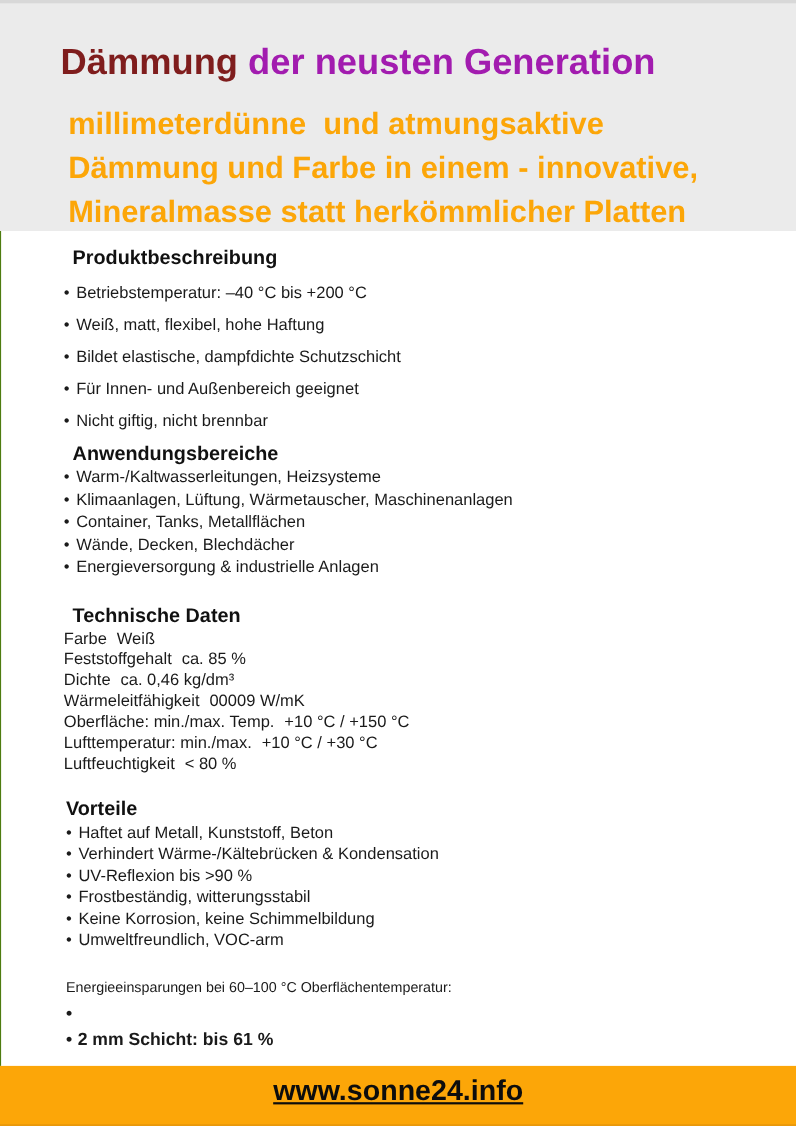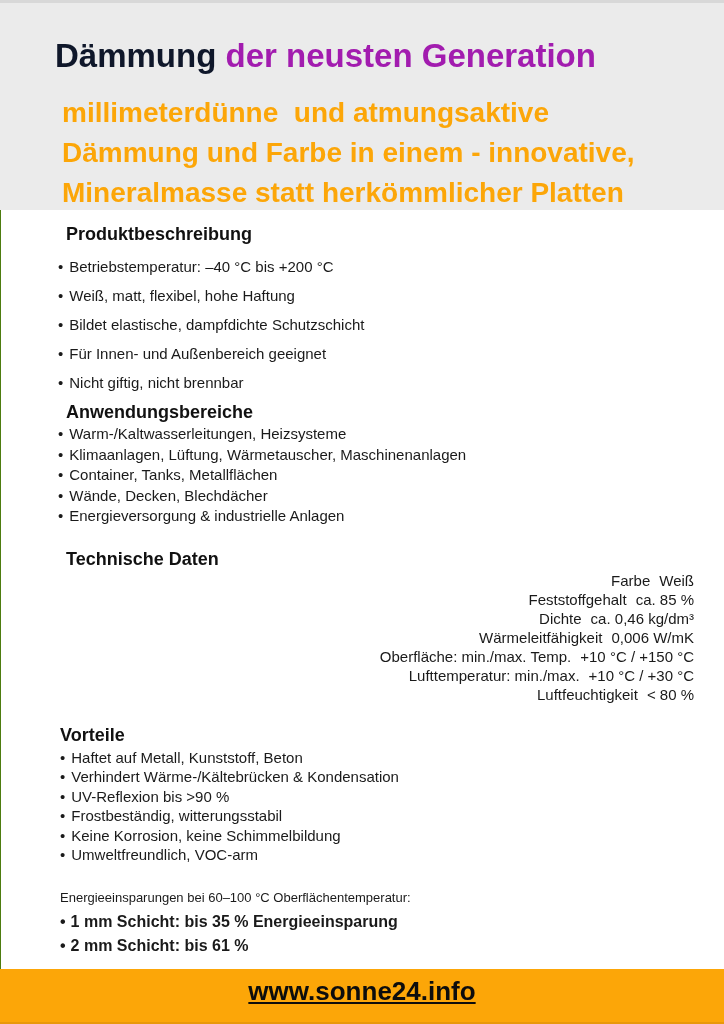--- a/index.html
+++ b/index.html
@@ -24,21 +24,21 @@
     box-sizing: border-box;
     padding: 33px 20px 0 55px;
   }
   .title {
     font-size: 33px;
     font-weight: bold;
     line-height: 40px;
     white-space: pre;
     letter-spacing: 0px;
   }
-  .title .hl { color: #0f172a; }
+  .title .hl { color: #7f1d1d; }
   .title .rest { color: #a21caf; }
   .subtitle {
     margin-top: 17px;
     margin-left: 7px;
     color: #fca608;
     font-size: 28px;
     font-weight: bold;
     line-height: 40px;
   }
   .subtitle div { white-space: pre; }
@@ -65,21 +65,21 @@
     color: #1a1a1a;
   }
   ul.plain li { display: flex; }
   .b { margin-right: 6px; }
   .sec-produkt ul.plain { margin-top: 7px; }
   .sec-produkt li { line-height: 29px; }
   .sec-anwendung { margin-top: 4px; }
   .sec-anwendung ul.plain { margin-top: 1px; }
   .sec-anwendung li { line-height: 20.5px; }
   .sec-tech { margin-top: 21px; }
-  .tech-rows { margin-top: 1px; font-size: 15px; text-align: right; }
+  .tech-rows { margin-top: 1px; font-size: 15px; }
   .tech-row { line-height: 19px; }
   .tech-row .val { margin-left: 9px; }
   .sec-vorteile { margin-top: 20px; }
   .sec-vorteile h2.sec-heading { margin-left: 2px; }
   .sec-vorteile ul.plain { margin-top: 2px; margin-left: 2px; }
   .sec-vorteile li { line-height: 19.5px; }
   .sec-energie { margin-top: 21px; margin-left: 2px; }
   .sec-energie .energie-title {
     font-size: 13px;
     font-weight: normal;
@@ -176,21 +176,21 @@
           </li>
       </ul>
     </section>
 
     <section class="sec-tech">
       <h2 class="sec-heading">Technische Daten</h2>
       <div class="tech-rows">
         <div class="tech-row"><span class="lbl">Farbe</span><span class="val">Weiß</span></div>
         <div class="tech-row"><span class="lbl">Feststoffgehalt</span><span class="val">ca. 85 %</span></div>
         <div class="tech-row"><span class="lbl">Dichte</span><span class="val">ca. 0,46 kg/dm³</span></div>
-        <div class="tech-row"><span class="lbl">Wärmeleitfähigkeit</span><span class="val">0,006 W/mK</span></div>
+        <div class="tech-row"><span class="lbl">Wärmeleitfähigkeit</span><span class="val">00009 W/mK</span></div>
         <div class="tech-row"><span class="lbl">Oberfläche: min./max. Temp.</span><span class="val">+10 °C / +150 °C</span></div>
         <div class="tech-row"><span class="lbl">Lufttemperatur: min./max.</span><span class="val">+10 °C / +30 °C</span></div>
         <div class="tech-row"><span class="lbl">Luftfeuchtigkeit</span><span class="val">&lt; 80 %</span></div>
       </div>
     </section>
 
     <section class="sec-vorteile">
       <h2 class="sec-heading">Vorteile</h2>
       <ul class="plain">
         <li>
@@ -218,21 +218,20 @@
             <span>Umweltfreundlich, VOC-arm</span>
           </li>
       </ul>
     </section>
 
     <section class="sec-energie">
       <div class="energie-title">Energieeinsparungen bei 60–100 °C Oberflächentemperatur:</div>
       <ul class="plain">
         <li>
             <span class="b">•</span>
-            <span>1 mm Schicht: bis 35 % Energieeinsparung</span>
           </li>
         <li>
             <span class="b">•</span>
             <span>2 mm Schicht: bis 61 %</span>
           </li>
       </ul>
     </section>
 
   </div>
 

